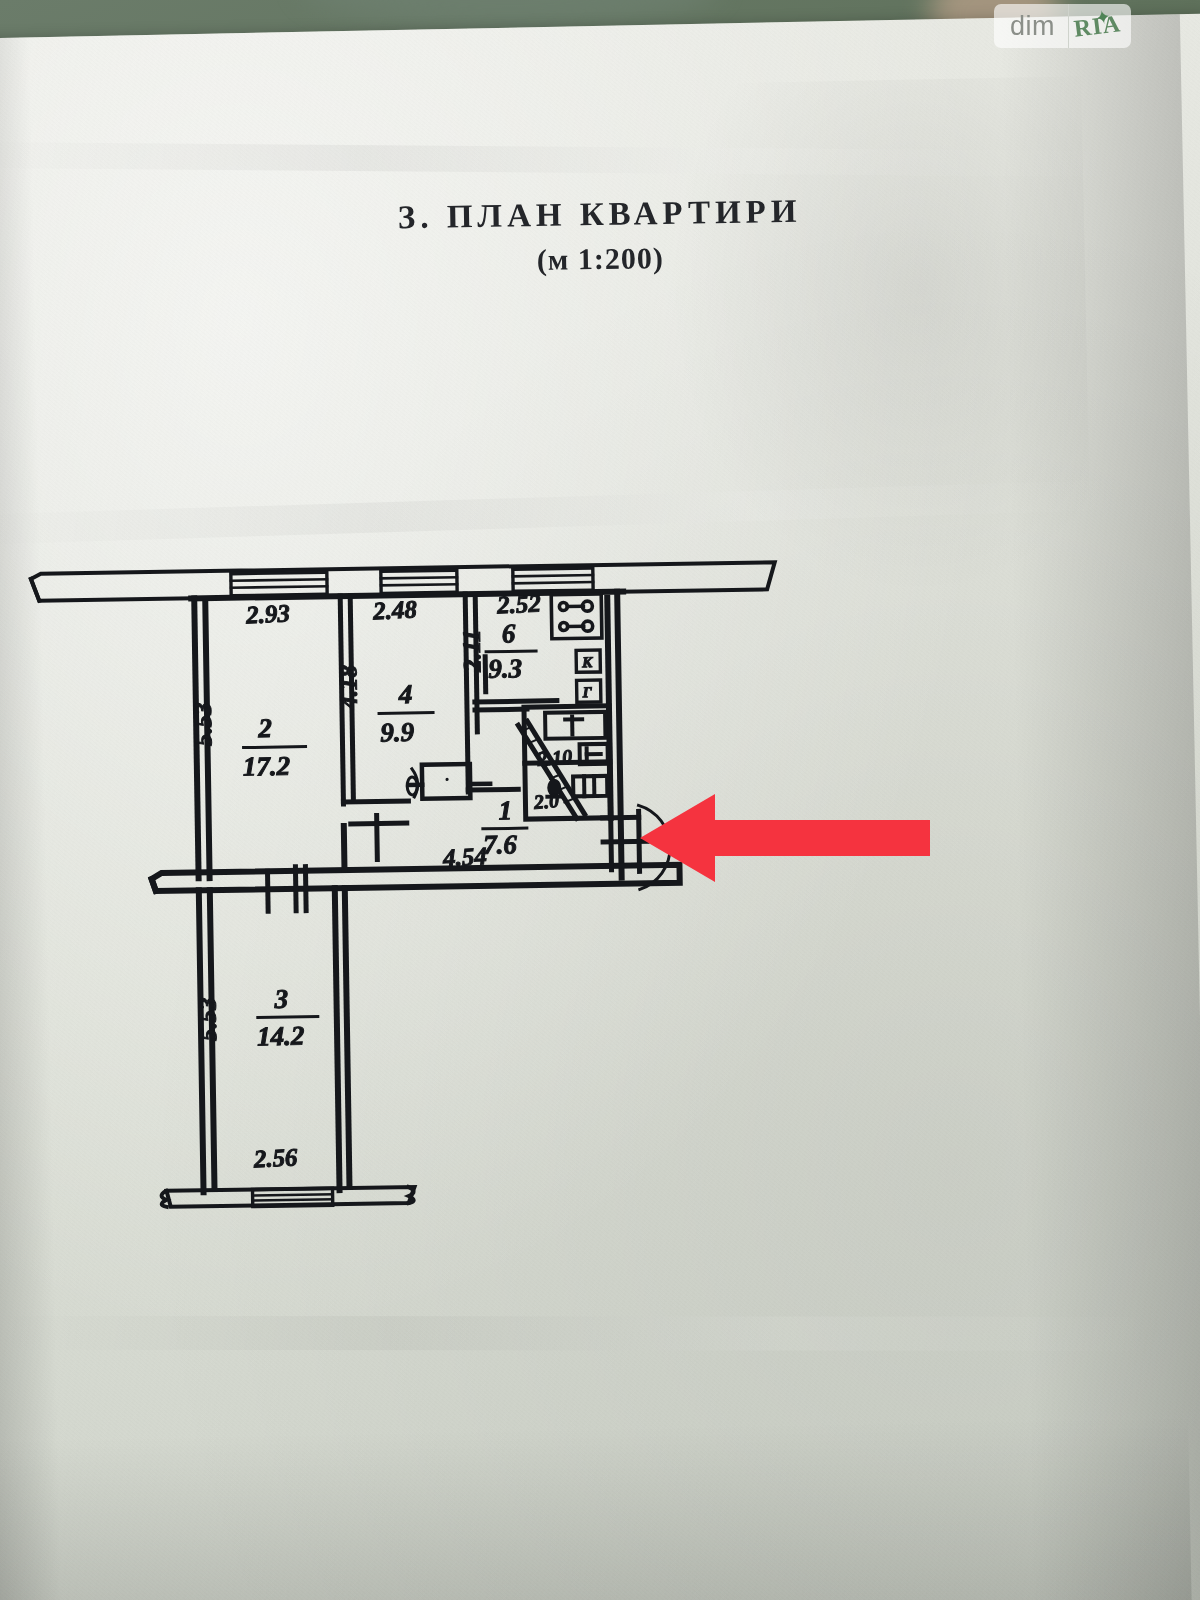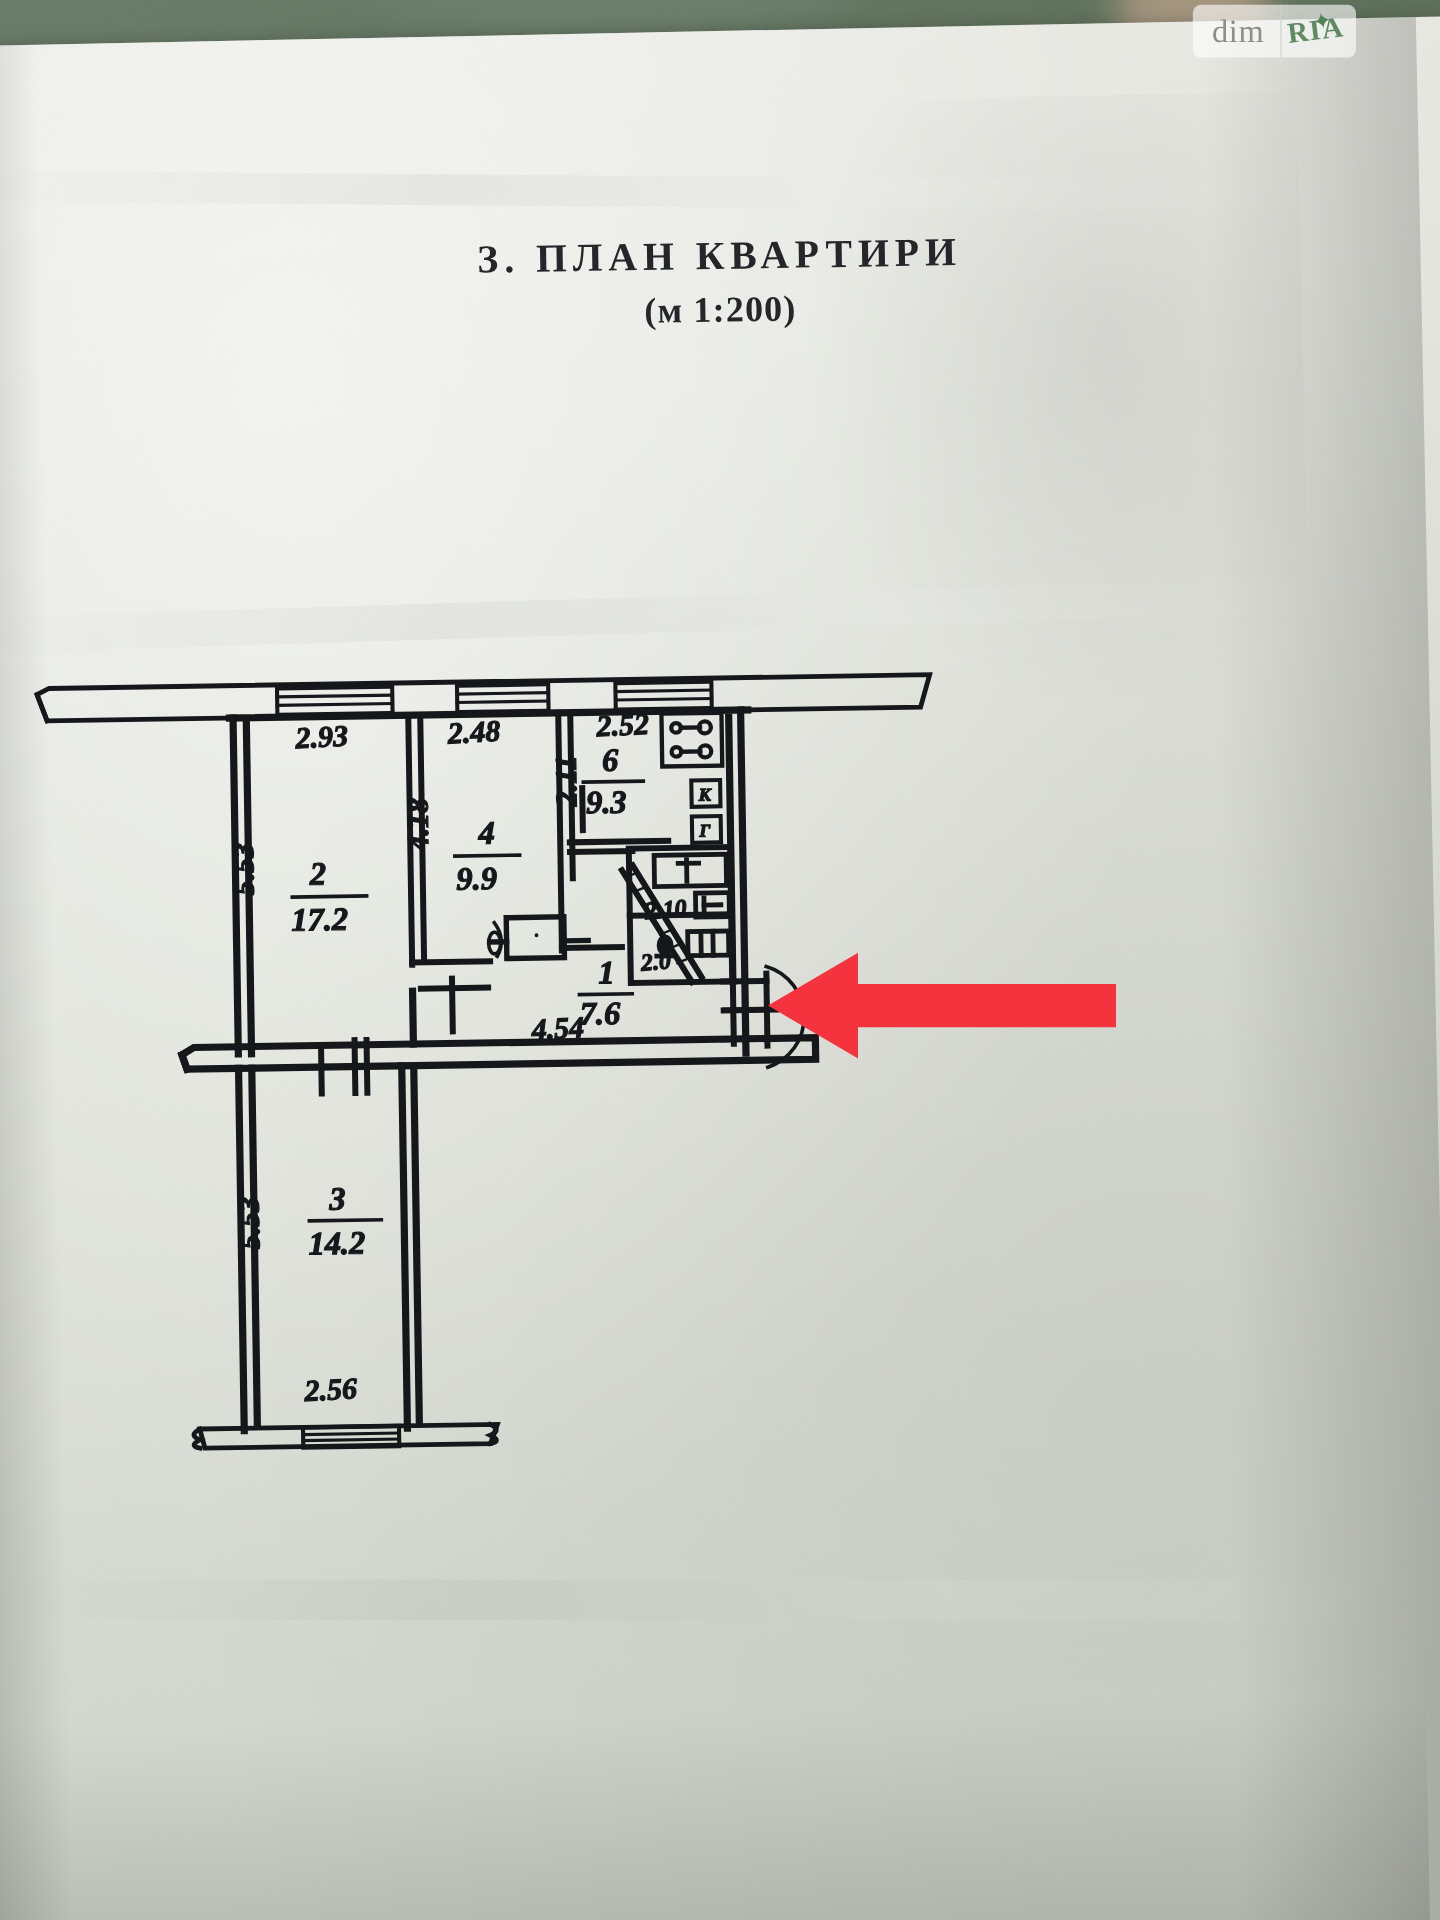--- a/index.html
+++ b/index.html
@@ -29,21 +29,21 @@
     background-image:
       repeating-linear-gradient(41deg, rgba(0,0,0,.035) 0 1px, rgba(0,0,0,0) 1px 3px),
       repeating-linear-gradient(131deg, rgba(255,255,255,.05) 0 1px, rgba(0,0,0,0) 1px 4px);}
   .crease{position:absolute;background:linear-gradient(90deg,rgba(0,0,0,0),rgba(0,0,0,.10),rgba(255,255,255,.22),rgba(0,0,0,0));}
   .shade{position:absolute;pointer-events:none;}
 
   
   .wm{position:absolute;top:4px;left:994px;display:flex;align-items:center;
       height:44px;background:rgba(255,255,255,.62);border-radius:7px;
       padding:0 2px;}
-  .wm-dim{font-family:Liberation Serif, serif;font-size:27px;color:#8b8f89;
+  .wm-dim{font-family:Liberation Sans, sans-serif;font-size:27px;color:#8b8f89;
       padding:0 13px 0 14px;letter-spacing:.5px;line-height:44px;}
   .wm-sep{width:1px;height:44px;background:#cfd3cc;}
   .wm-ria{position:relative;width:60px;height:44px;}
   .wm-ria .txt{position:absolute;left:5px;top:9px;font-family:"Liberation Serif",serif;
       font-weight:bold;font-size:24px;color:#5f8a63;letter-spacing:1px;
       transform:rotate(-7deg);}
   .wm-star{position:absolute;left:26px;top:2px;color:#4f8457;font-size:19px;
       transform:rotate(-12deg);}
 
   

